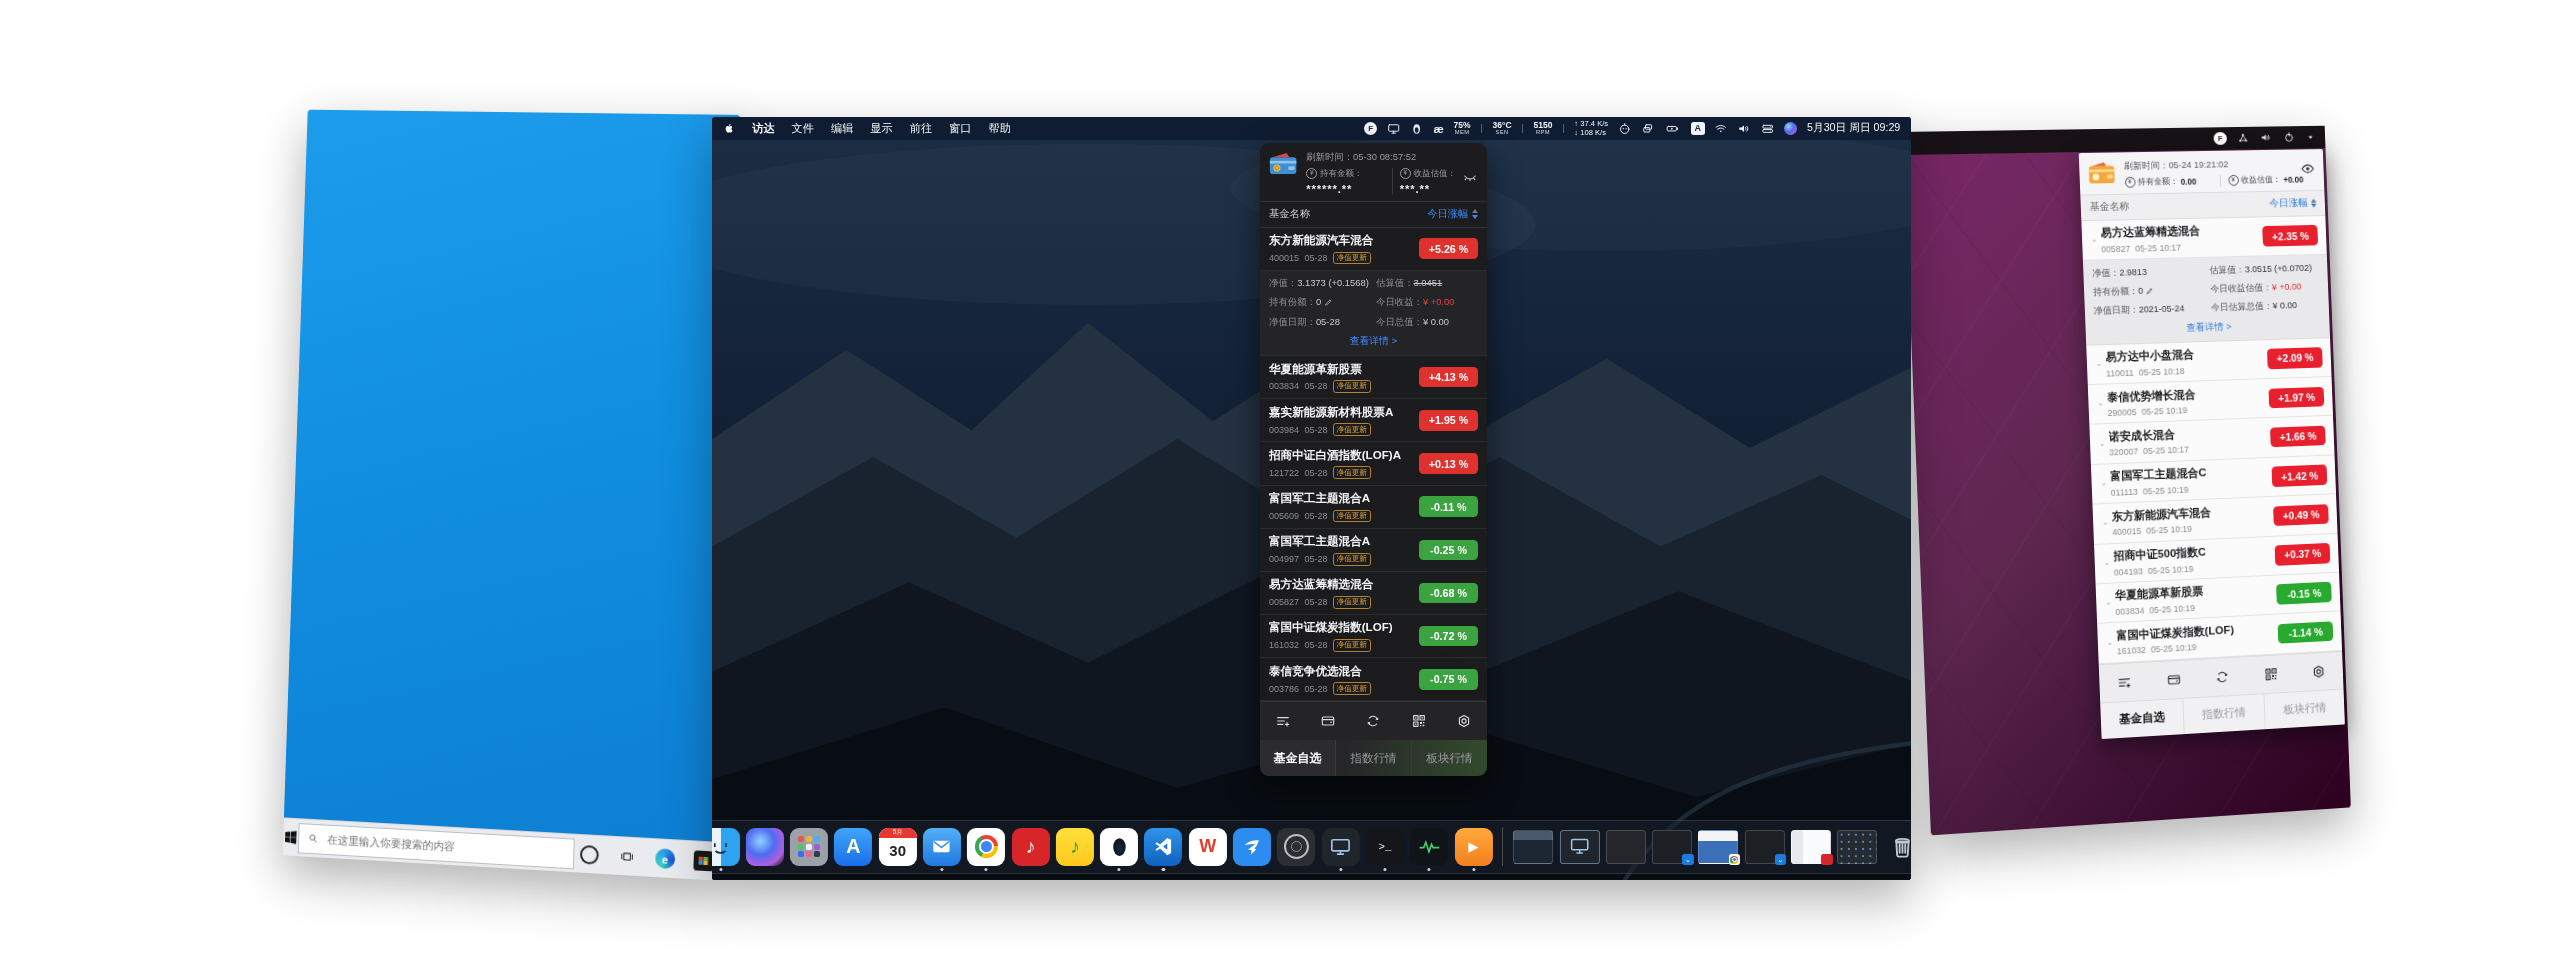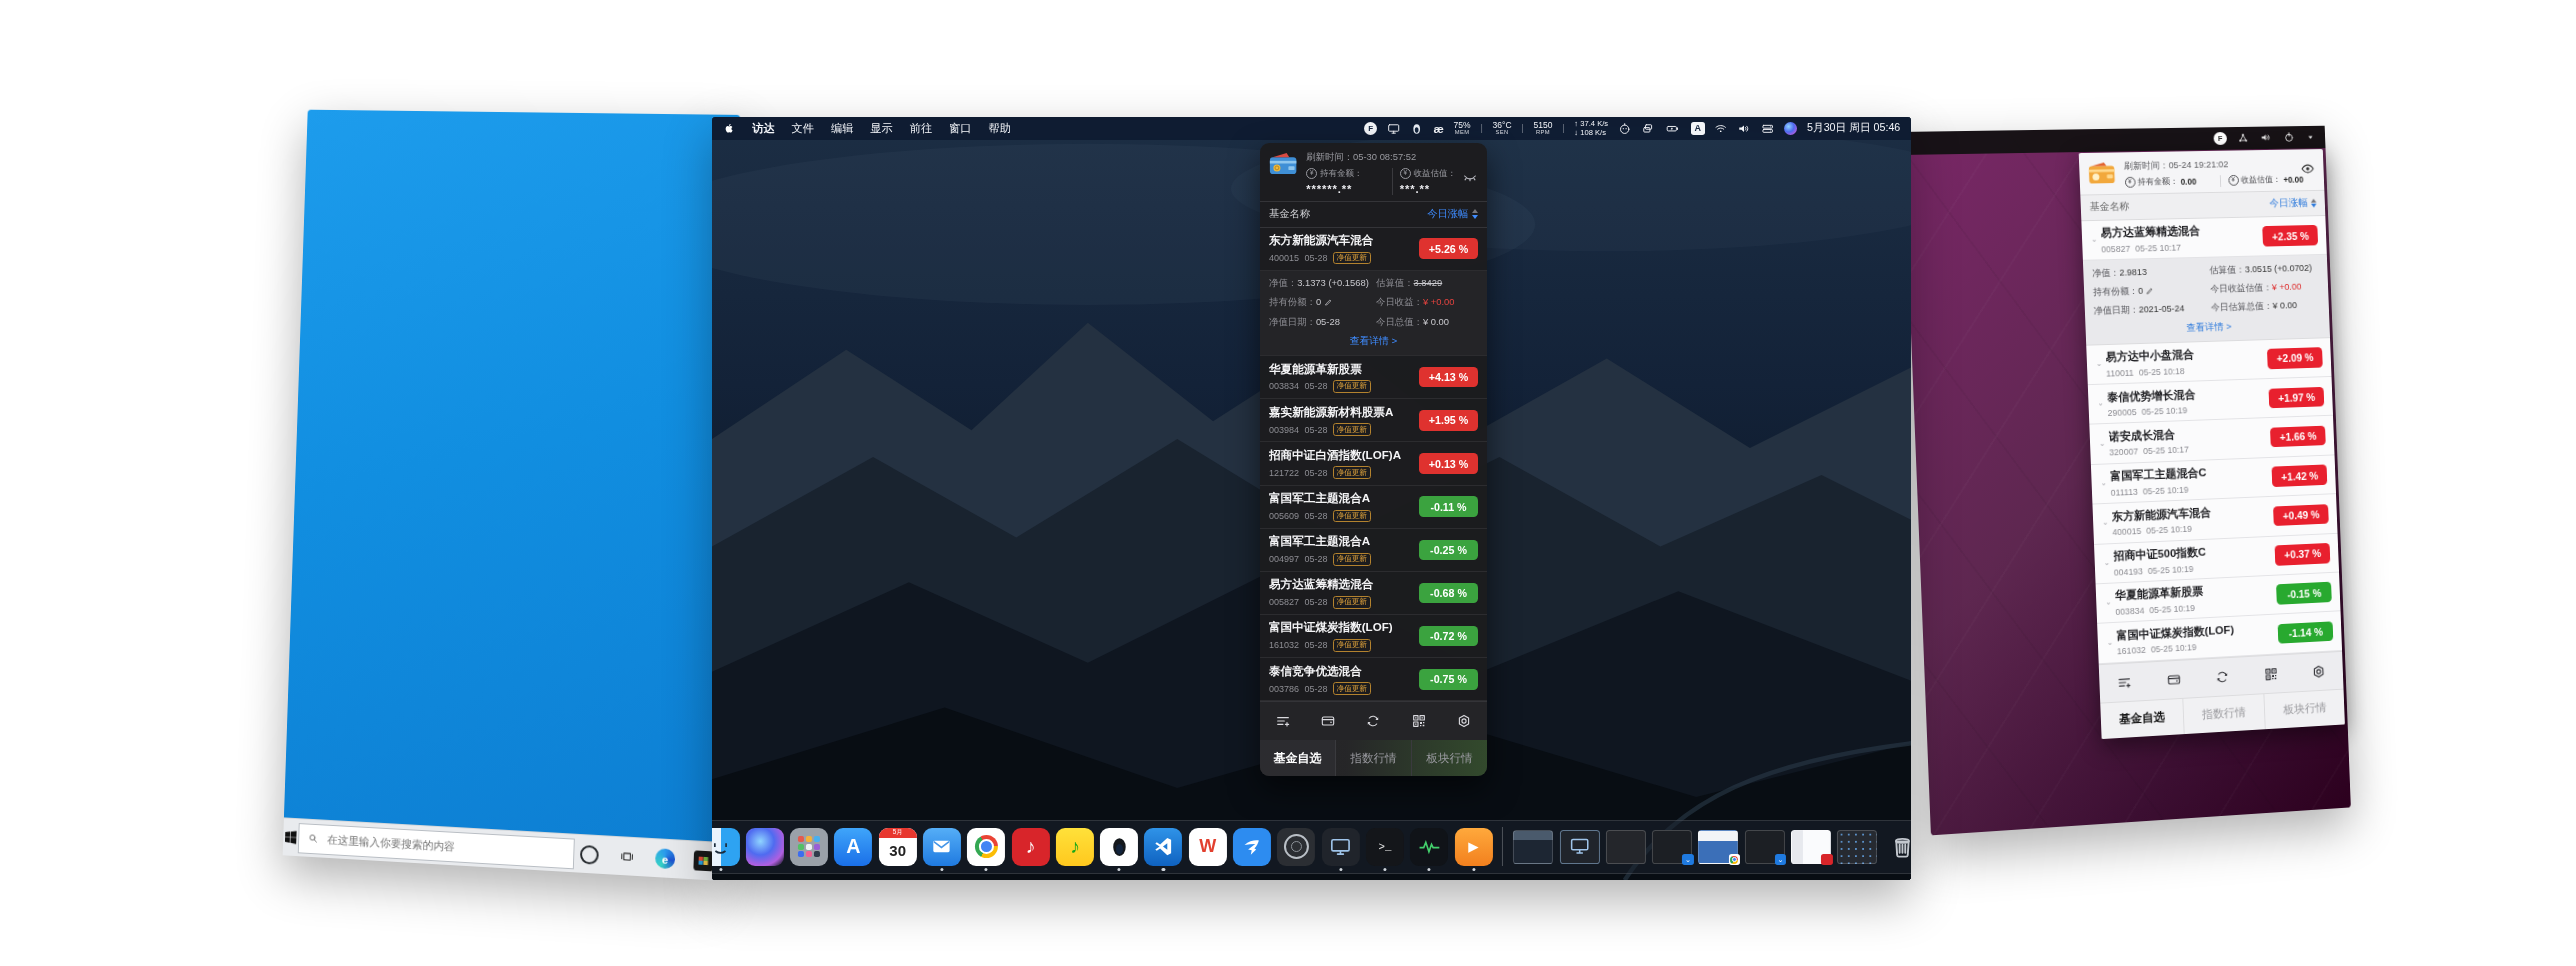--- a/index.html
+++ b/index.html
@@ -39,21 +39,21 @@
   
   #menubar{position:absolute;left:0;right:0;top:0;height:23px;background:rgba(12,24,46,.82);
     display:flex;align-items:center;color:#f4f6fa;font-size:11.2px;padding:0 10.7px;gap:0;backdrop-filter:blur(1.8px);}
   .mb-left{display:flex;align-items:center;gap:17px;}
   .mb-apple svg{width:12.5px;height:12.5px;}
   .mb-item{white-space:nowrap;}
   .mb-item.app{font-weight:bold;}
   .mb-right{margin-left:auto;display:flex;align-items:center;gap:9.8px;font-size:9.8px;}
   .mb-sep{color:rgba(255,255,255,.4);font-size:9px;}
   .stat2{display:flex;flex-direction:column;align-items:center;line-height:1;}
-  .stat2 .v{font-size:8.5px;font-weight:normal;}
+  .stat2 .v{font-size:8.5px;font-weight:bold;}
   .stat2 .l{font-size:5.8px;opacity:.85;margin-top:0.9px;letter-spacing:0.4px;}
   .net2{display:flex;flex-direction:column;line-height:1;font-size:7.6px;gap:1.8px;align-items:flex-start;}
   .fcirc{width:13.4px;height:13.4px;border-radius:50%;background:#f2f4f7;color:#16263f;font-size:8px;font-weight:bold;
     display:flex;align-items:center;justify-content:center;}
   .abadge{width:13.4px;height:13.4px;border-radius:2.7px;background:#f2f4f7;color:#16263f;font-size:9px;font-weight:bold;
     display:flex;align-items:center;justify-content:center;}
   .siri-orb{width:13.4px;height:13.4px;border-radius:50%;background:radial-gradient(circle at 35% 35%,#8fd4ff,#4f6bf0 45%,#b05fe0 78%,#26203a);}
   .mb-ic{width:13.4px;height:13.4px;}
 
   
@@ -402,21 +402,21 @@
         <svg class="ic mb-ic" viewBox="0 0 15 15" width="13.4" height="13.4">
             <use href="#i-wifi"></use>
           </svg>
         <svg class="ic mb-ic" viewBox="0 0 15 15" width="13.4" height="13.4">
             <use href="#i-speaker"></use>
           </svg>
         <svg class="ic mb-ic" viewBox="0 0 15 15" width="13.4" height="13.4">
             <use href="#i-switcher"></use>
           </svg>
         <span class="siri-orb"></span>
-        <span style="font-size:10.7px">5月30日 周日 05:46</span>
+        <span style="font-size:10.7px">5月30日 周日 09:29</span>
       </div>
     </div>
 
     <div id="fund-pop">
       <div class="fp-head">
         <svg class="wallet-ic" width="30" height="25" viewBox="0 0 34 28">
             <use href="#i-wallet-app"></use>
           </svg>
         <div class="fp-head-right">
           <div class="fp-refresh"><span>刷新时间：</span><span>05-30 08:57:52</span></div>
@@ -464,21 +464,21 @@
         <span>400015</span>
         <span>05-28</span>
         <span class="ubadge">净值更新</span>
       </div>
     </div>
     <div class="pct up">+5.26 %</div>
   </div>
           <div class="fdetail" id="mac-detail">
           <div class="dg">
             <div><span class="lab">净值：</span><span class="val">3.1373 (+0.1568)</span></div>
-            <div><span class="lab">估算值：</span><span class="val strike">3.8429</span></div>
+            <div><span class="lab">估算值：</span><span class="val strike">3.0451</span></div>
             <div><span class="lab">持有份额：</span><span class="val">0</span><span class="pencil"><svg class="ic" style="width:9.8px;height:9.8px" viewBox="0 0 11 11" width="9.8" height="9.8">
                     <use href="#i-pencil"></use>
                   </svg></span></div>
             <div><span class="lab">今日收益：</span><span class="val red">¥ +0.00</span></div>
             <div><span class="lab">净值日期：</span><span class="val">05-28</span></div>
             <div><span class="lab">今日总值：</span><span class="val">¥ 0.00</span></div>
           </div>
           <div class="dlink">查看详情 &gt;</div>
         </div>
           <div class="frow">

